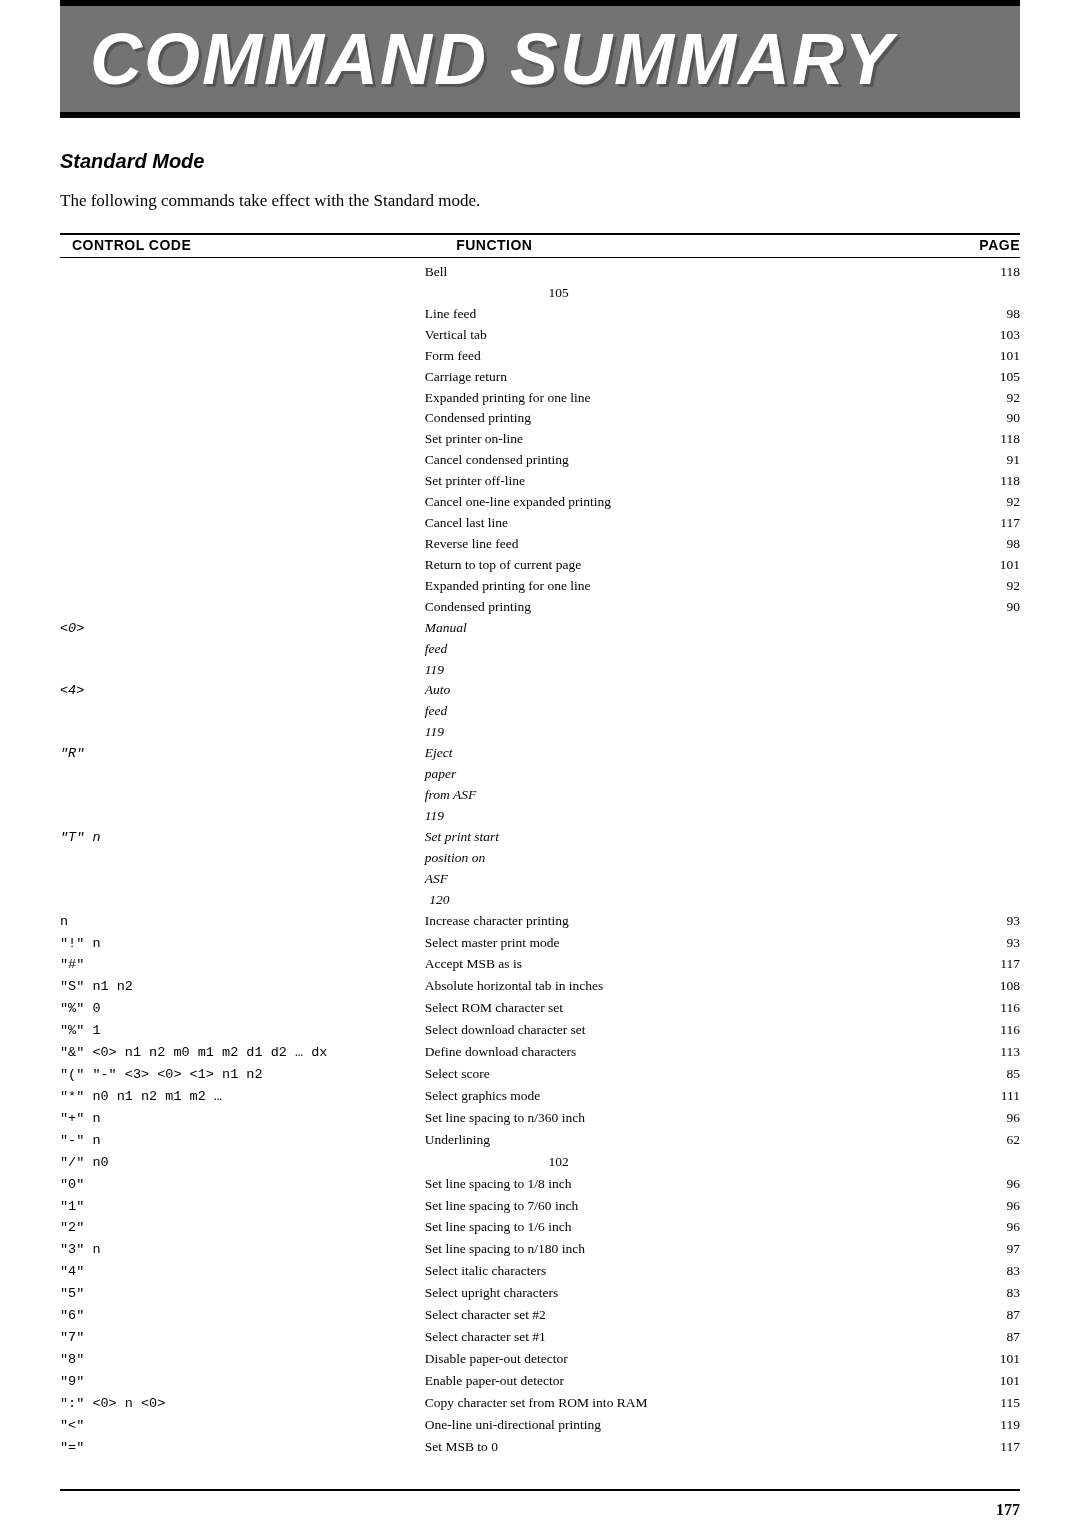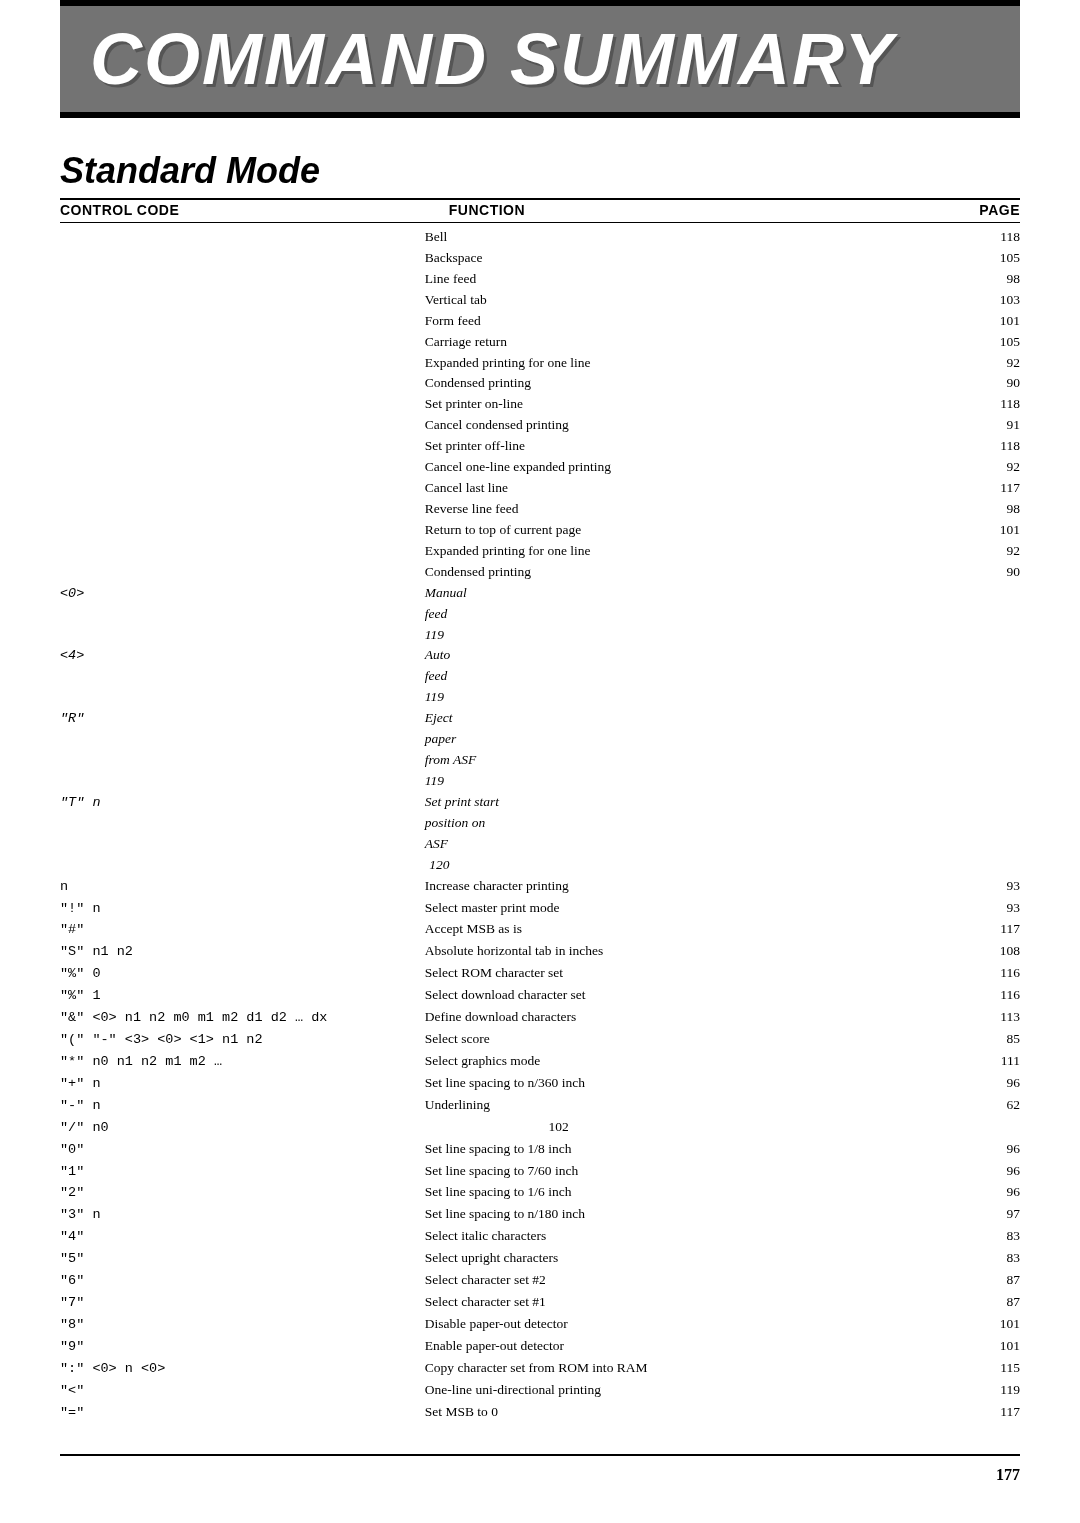--- a/index.html
+++ b/index.html
@@ -48,25 +48,25 @@
       font-weight: 900;
       font-style: italic;
       color: #fff;
       letter-spacing: 2px;
       text-transform: uppercase;
       text-shadow: 3px 3px 0 #555;
     }
 
     .section-title {
       font-family: Arial, Helvetica, sans-serif;
-      font-size: 36px;
+      font-size: 20px;
       font-weight: 700;
       font-style: italic;
       margin-top: 30px;
-      margin-bottom: 6px;
+      margin-bottom: 18px;
     }
 
     .intro-text {
       font-size: 17px;
       margin-bottom: 22px;
       font-family: 'Times New Roman', Times, serif;
     }
 
     .table-container {
       width: 100%;
@@ -78,20 +78,21 @@
       padding-bottom: 4px;
       margin-bottom: 4px;
     }
 
     .col-code {
       width: 38%;
       font-weight: 700;
       font-size: 14px;
       font-family: Arial, Helvetica, sans-serif;
       letter-spacing: 0.5px;
+      margin-left: 12px;
     }
     .col-function {
       width: 47%;
       font-weight: 700;
       font-size: 14px;
       font-family: Arial, Helvetica, sans-serif;
       letter-spacing: 0.5px;
       padding-left: 24px;
     }
     .col-page {
@@ -146,40 +147,40 @@
 <div class="page">
 
   <div style="position:relative;">
 
     <div class="header-banner">
       <div class="header-title">COMMAND SUMMARY</div>
     </div>
 
     <div class="section-title" style="margin-top:32px;">Standard Mode</div>
 
+    <div class="intro-text">The following commands take effect with the Standard mode.</div>
 
     <div style="height:2px;background:#000;margin-bottom:2px;"></div>
 
     <div class="table-container">
 
       <div class="col-headers">
         <div class="col-code">CONTROL CODE</div>
         <div class="col-function">FUNCTION</div>
         <div class="col-page">PAGE</div>
       </div>
 
       <div id="table-body">
           <div class="table-row">
       <div class="row-code"><bel></bel></div>
       <div class="row-function">Bell</div>
       <div class="row-page">118</div>
     </div>
           <div class="table-row">
       <div class="row-code"><bs></bs></div>
-      <div class="row-function">Backspace</div>
       <div class="row-page">105</div>
     </div>
           <div class="table-row">
       <div class="row-code"><lf></lf></div>
       <div class="row-function">Line feed</div>
       <div class="row-page">98</div>
     </div>
           <div class="table-row">
       <div class="row-code"><vt></vt></div>
       <div class="row-function">Vertical tab</div>

